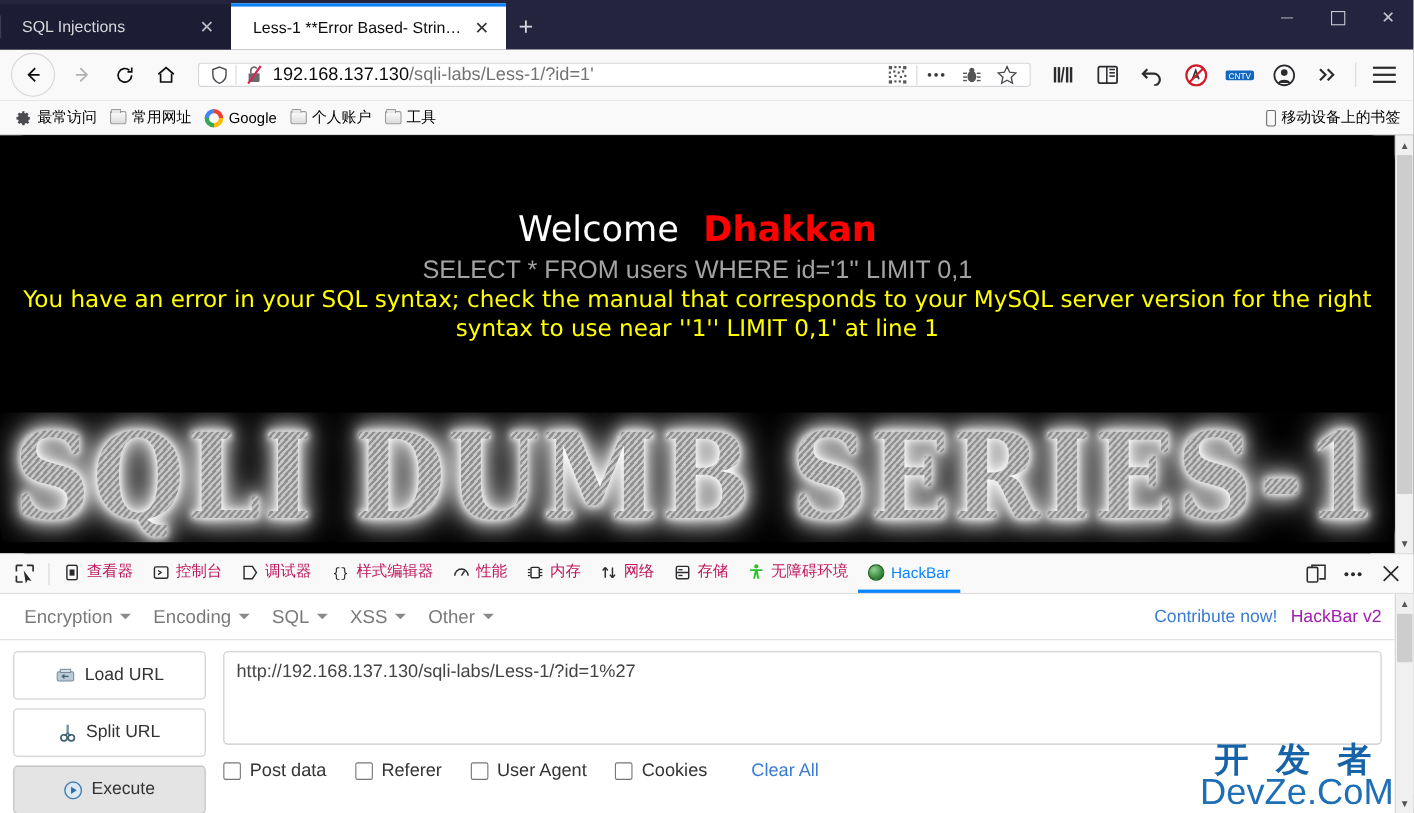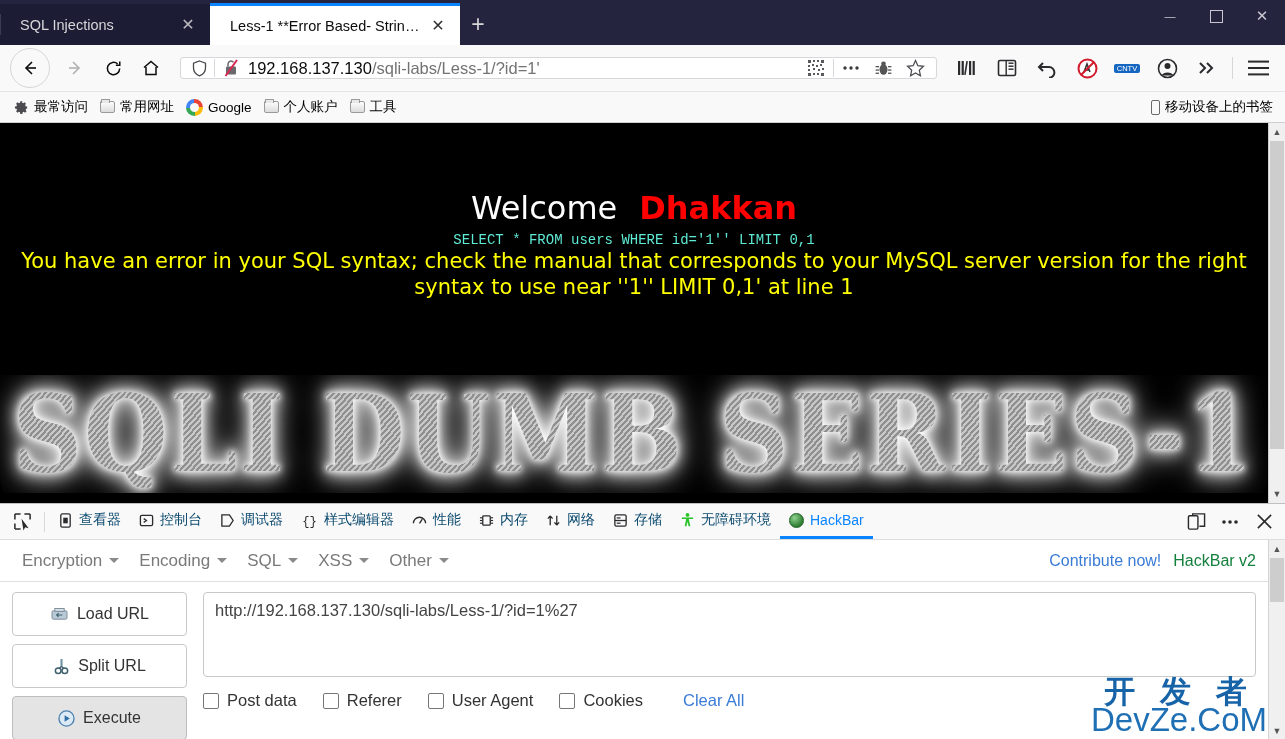--- a/index.html
+++ b/index.html
@@ -193,24 +193,24 @@
   .welcome-line {
     text-align: center;
     margin-top: 66px;
     font-size: 32px;
     font-family: "DejaVu Sans", sans-serif;
   }
   .welcome-word { color: #fff; }
   .dhakkan { color: #f00; font-weight: bold; margin-left: 22px; }
   .sqlq {
     text-align: center;
-    color: #5eead4;
-    font-size: 14px;
+    color: #a3a3a3;
+    font-size: 23px;
     margin-top: 5px;
-    font-family: Liberation Mono, monospace;
+    font-family: Liberation Sans, sans-serif;
   }
   .errmsg {
     text-align: center;
     color: #ff0;
     font-size: 21px;
     line-height: 26px;
     padding: 0 20px;
     font-family: "DejaVu Sans", sans-serif;
   }
   .banner {
@@ -281,21 +281,21 @@
     display:flex; align-items:center; justify-content:center;
   }
   .dt-divider { width:1px; height:20px; background:#d7d7db; margin:0 4px; }
   .dt-tab {
     display: flex;
     align-items: center;
     gap: 6px;
     height: 35px;
     padding: 0 9px;
     font-size: 14px;
-    color: #0c4a6e;
+    color: #be185d;
     white-space: nowrap;
     border-bottom: 3px solid transparent;
   }
   .dt-tab.active {
     color: #0a84ff;
     border-bottom: 3px solid #0a84ff;
   }
   .dt-right { margin-left: auto; display: flex; align-items: center; }
   .dt-right .ibtn {
     width: 34px; height: 30px;
@@ -323,21 +323,21 @@
     gap: 7px;
   }
   .caret {
     width: 0; height: 0;
     border-left: 5px solid transparent;
     border-right: 5px solid transparent;
     border-top: 5px solid #8a8a8a;
   }
   .hb-contrib { margin-left: auto; font-size: 16px; display:flex; gap:12px; align-items:center;}
   .hb-contrib a { color: #3a7bd5; text-decoration: none; }
-  .hb-contrib .ver { color: #15803d; }
+  .hb-contrib .ver { color: #a21caf; }
 
   .hb-body { flex: 1; display: flex; padding: 10px 12px 0 12px; gap: 16px; }
   .hb-leftcol { width: 175px; display: flex; flex-direction: column; gap: 8px; }
   .hb-btn {
     height: 44px;
     border: 1px solid #c9c9c9;
     border-radius: 4px;
     background: #fff;
     display: flex;
     align-items: center;

